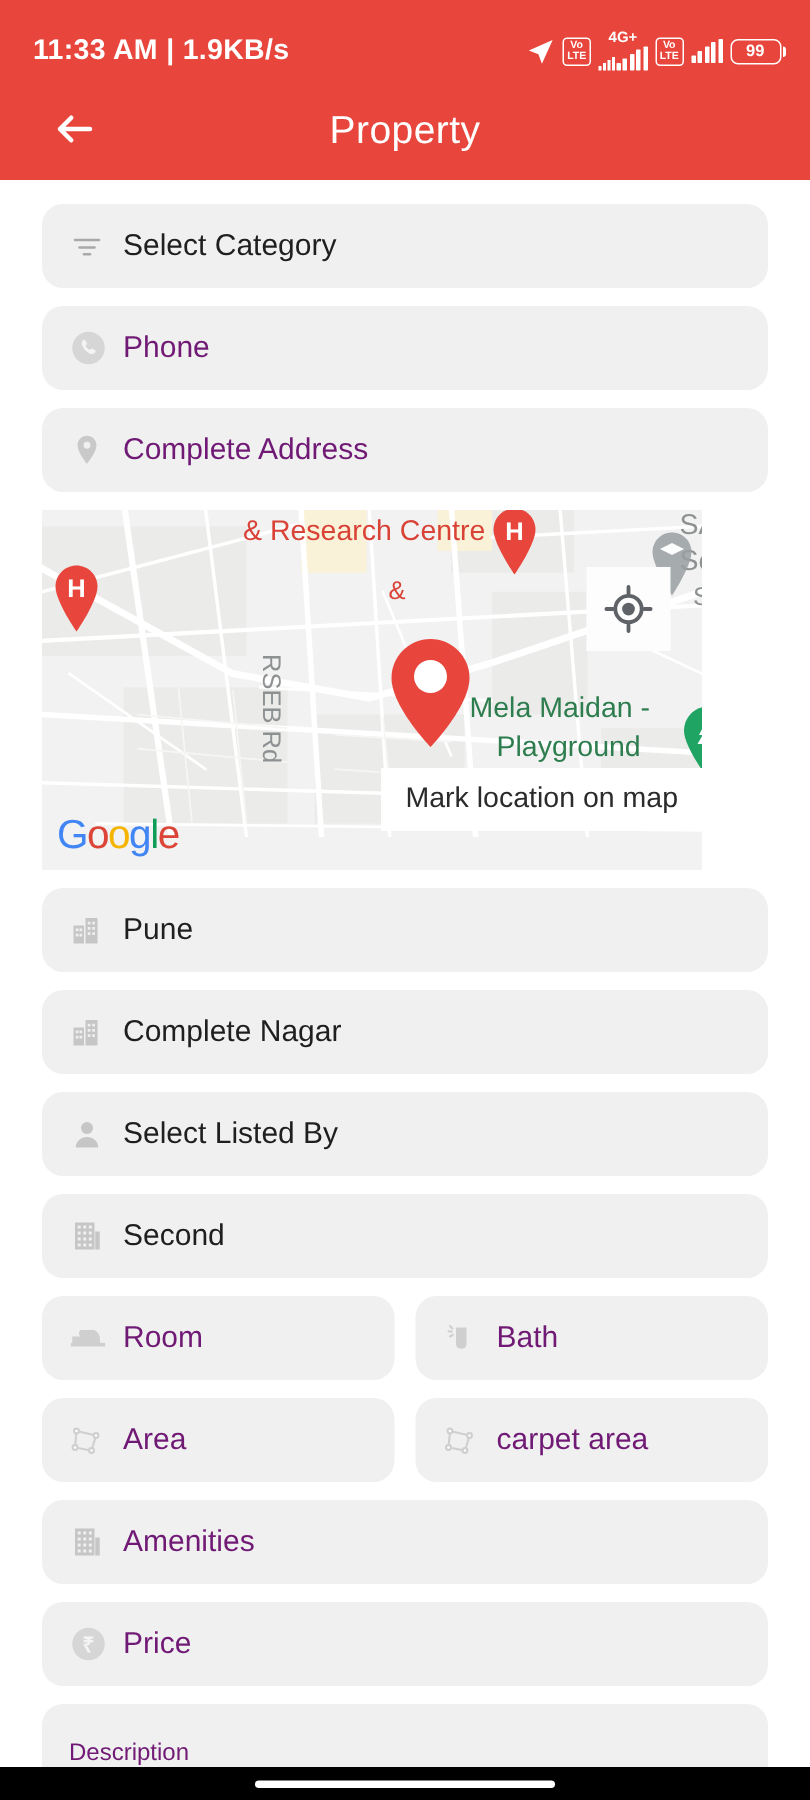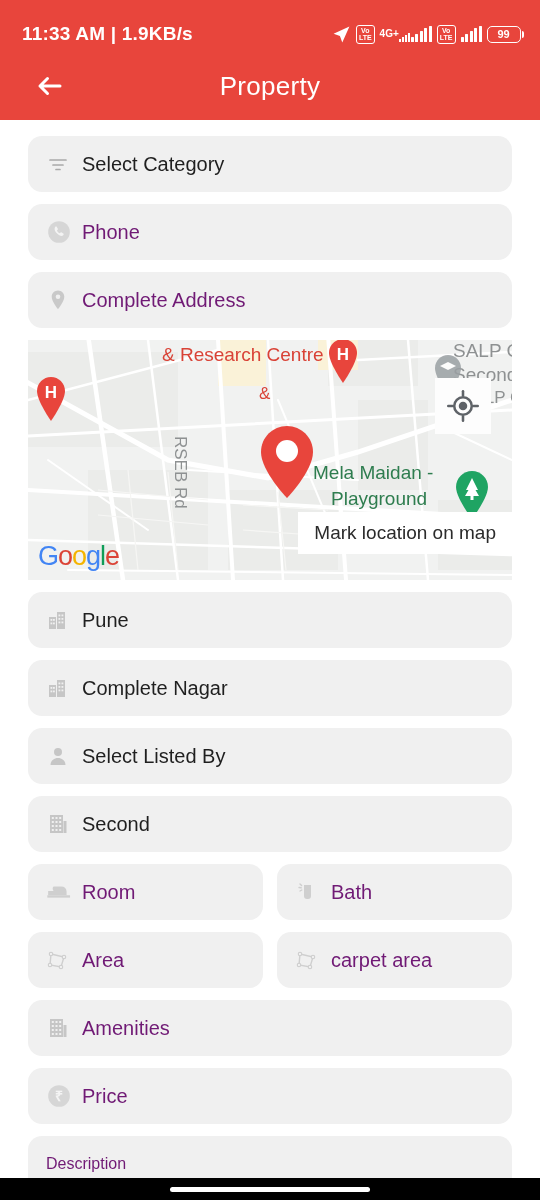--- a/index.html
+++ b/index.html
@@ -20,21 +20,21 @@
   }
   .status-left { font-size:19px; font-weight:bold; letter-spacing:.2px; white-space:nowrap; }
   .status-right { display:flex; align-items:center; gap:5px; }
   .nav-arrow { display:block; }
   .volte {
     border:1.6px solid #fff; border-radius:3px;
     font-size:7px; line-height:7.5px; font-weight:bold;
     padding:1px 2px; text-align:center; color:#fff;
   }
   .net-label { font-size:10px; font-weight:bold; line-height:10px; }
-  .net-group { display:flex; flex-direction:row; align-items:center; justify-content:center; }
+  .net-group { display:flex; flex-direction:column; align-items:center; justify-content:center; }
   .sig { display:flex; align-items:flex-end; gap:1.5px; height:16px; }
   .sig i { width:3px; background:#fff; border-radius:.5px; display:block; }
   .sig i:nth-child(1){height:5px}.sig i:nth-child(2){height:8px}
   .sig i:nth-child(3){height:11px}.sig i:nth-child(4){height:14px}
   .sig i:nth-child(5){height:16px}
   .sig-small { display:flex; align-items:flex-end; gap:1px; height:9px; margin-right:1px;}
   .sig-small i { width:2px; background:#fff; display:block;}
   .sig-small i:nth-child(1){height:3px}.sig-small i:nth-child(2){height:5px}
   .sig-small i:nth-child(3){height:7px}.sig-small i:nth-child(4){height:9px}
   .batt {
@@ -70,27 +70,27 @@
   .field .ficon { width:30px; flex:0 0 30px; display:flex; align-items:center; justify-content:flex-start; }
   .field .ftext { font-size:20px; margin-left:6px; white-space:nowrap; }
   .ftext.filled { color:#1f1f1f; }
   .ftext.placeholder { color:#701a75; }
 
   .row2 { display:flex; gap:14px; margin-bottom:12px; }
   .row2 .field { flex:1; margin-bottom:0; }
 
   .desc-field {
     height:56px; background:#F0F0F0; border-radius:14px;
-    display:flex; align-items:center; padding:14px 18px;
+    display:flex; align-items:flex-end; padding:14px 18px;
   }
   .desc-field .ftext { margin-left:0; }
 
   
   .mapwrap {
-    position:relative; width:484px; height:240px;
+    position:relative; width:440px; height:240px;
     background:#F1F2F1; overflow:hidden; margin-bottom:12px;
   }
   .map-svg { position:absolute; inset:0; }
   .map-label {
     position:absolute; font-size:19px; font-weight:500;
     white-space:nowrap; pointer-events:none;
   }
   .lbl-red { color:#D94236; }
   .lbl-green { color:#2E7D4F; }
   .lbl-gray { color:#8e9192; }

